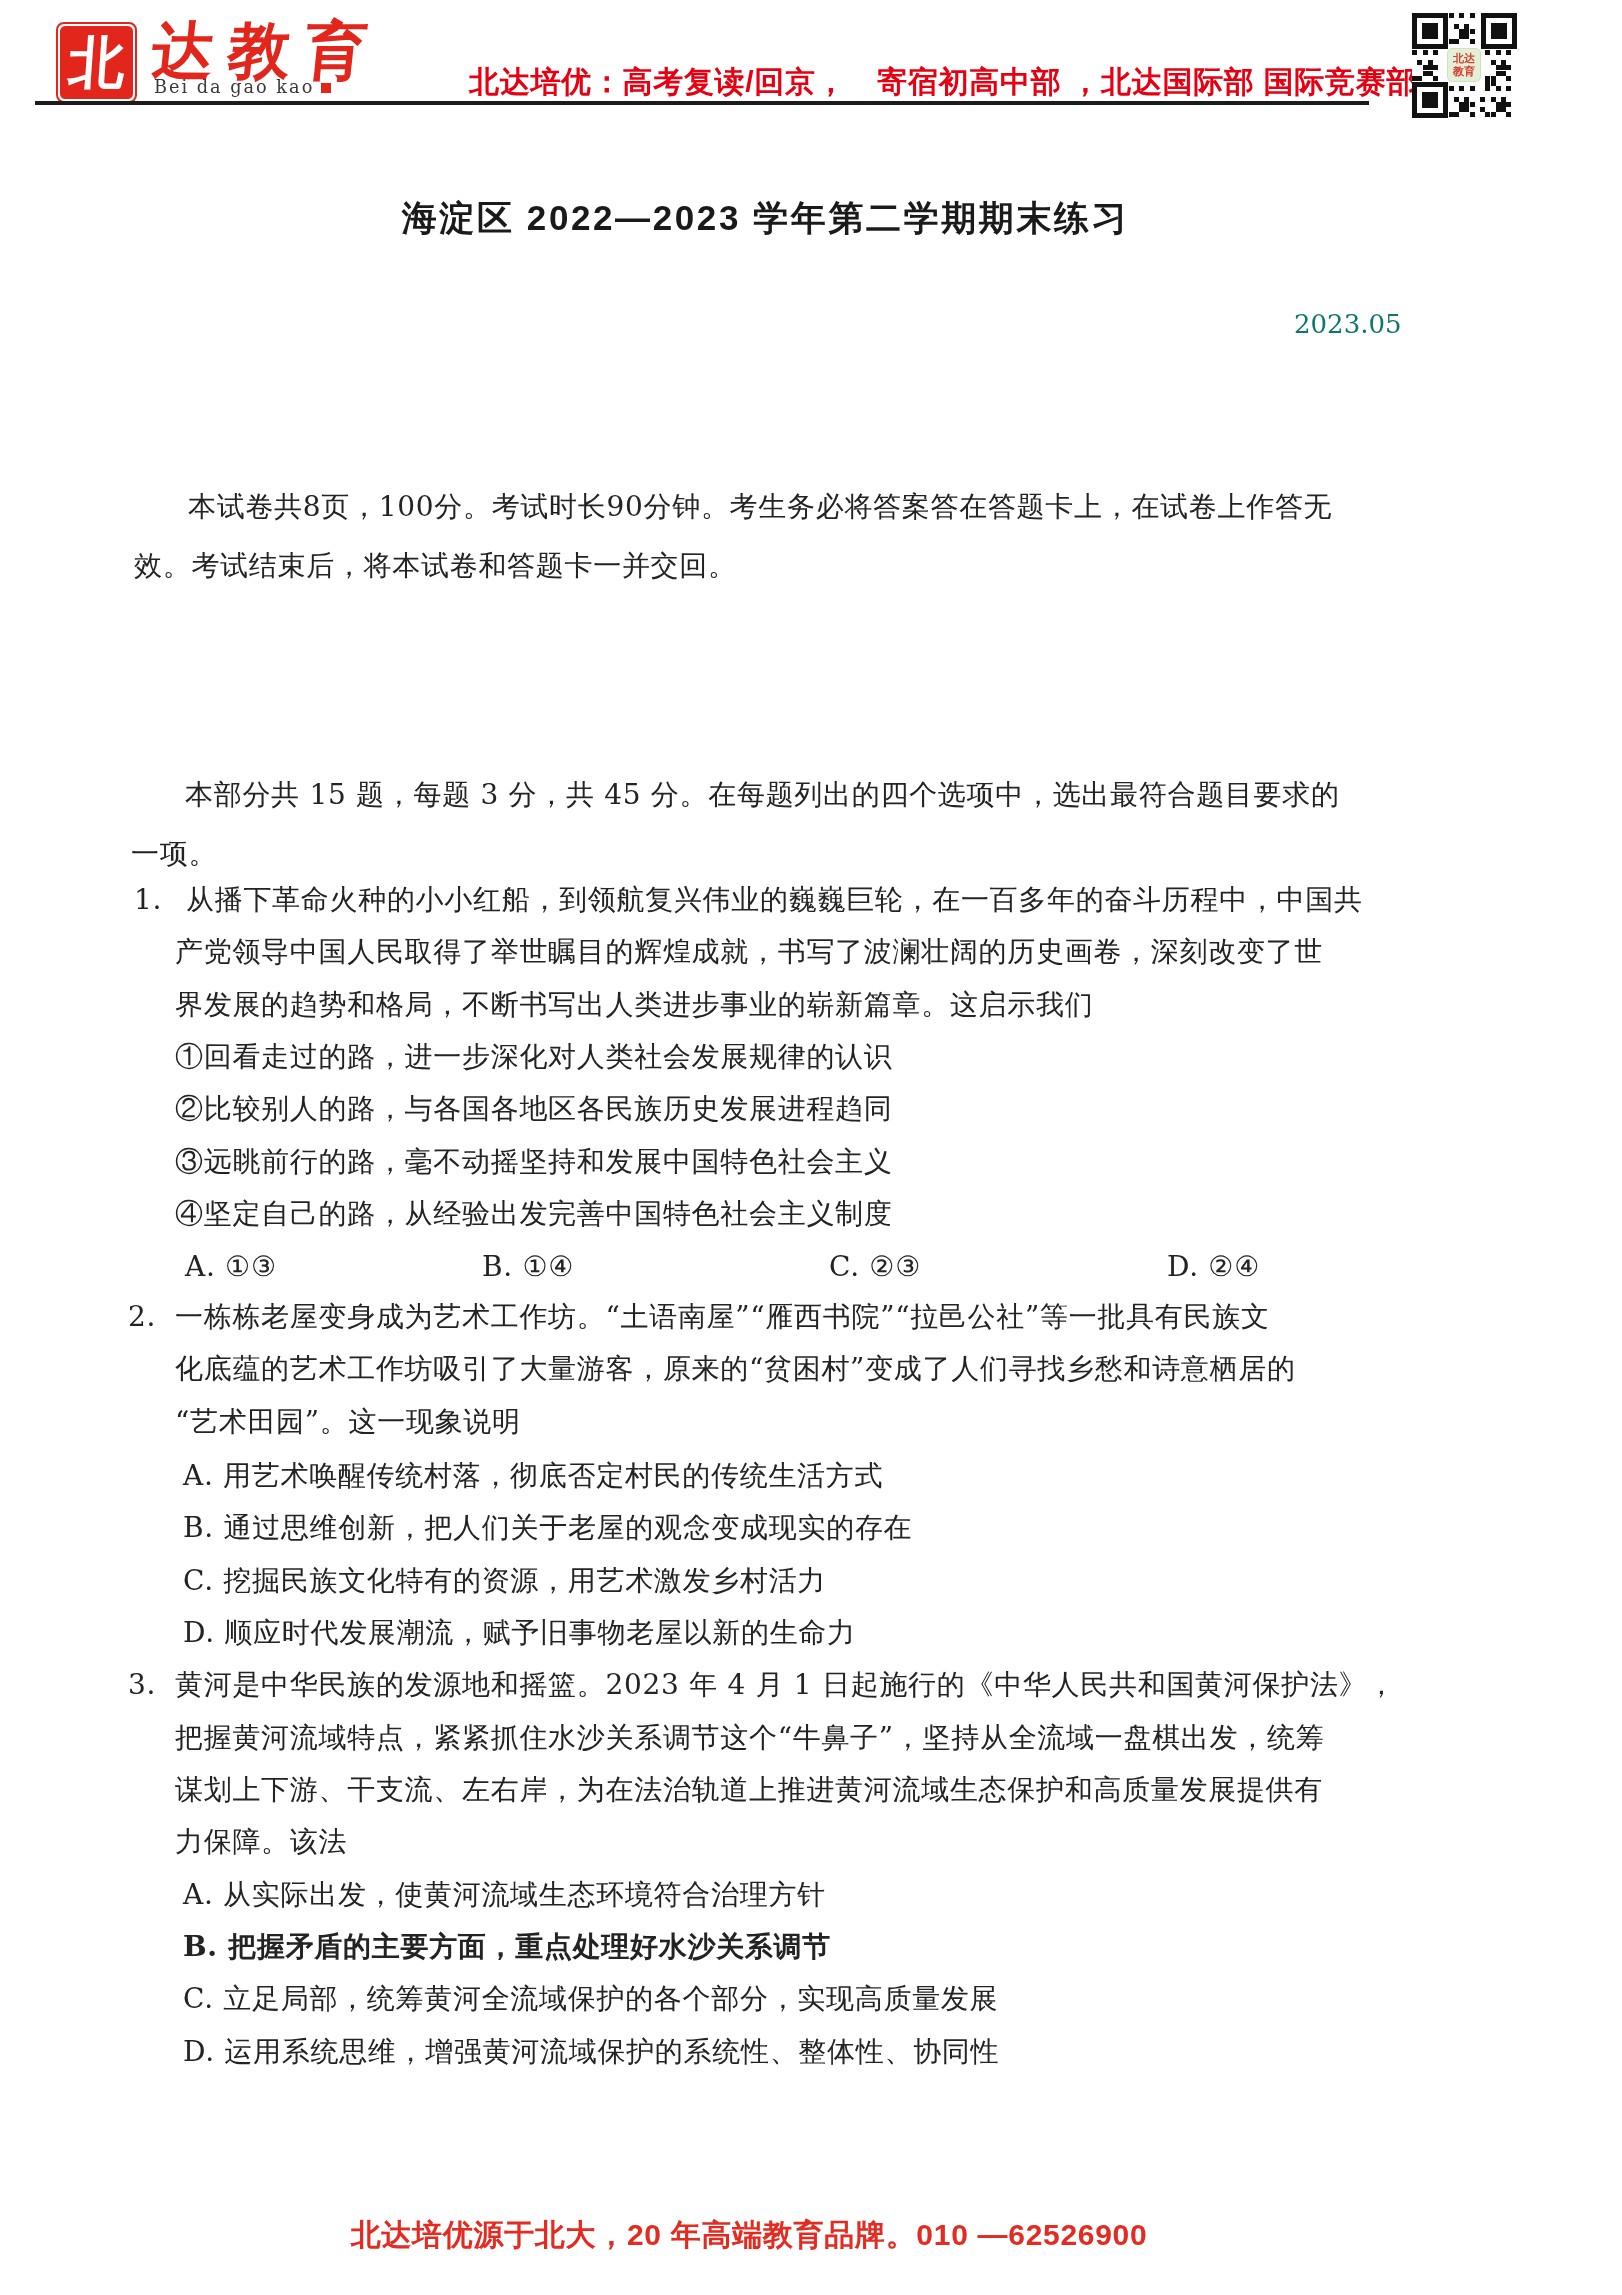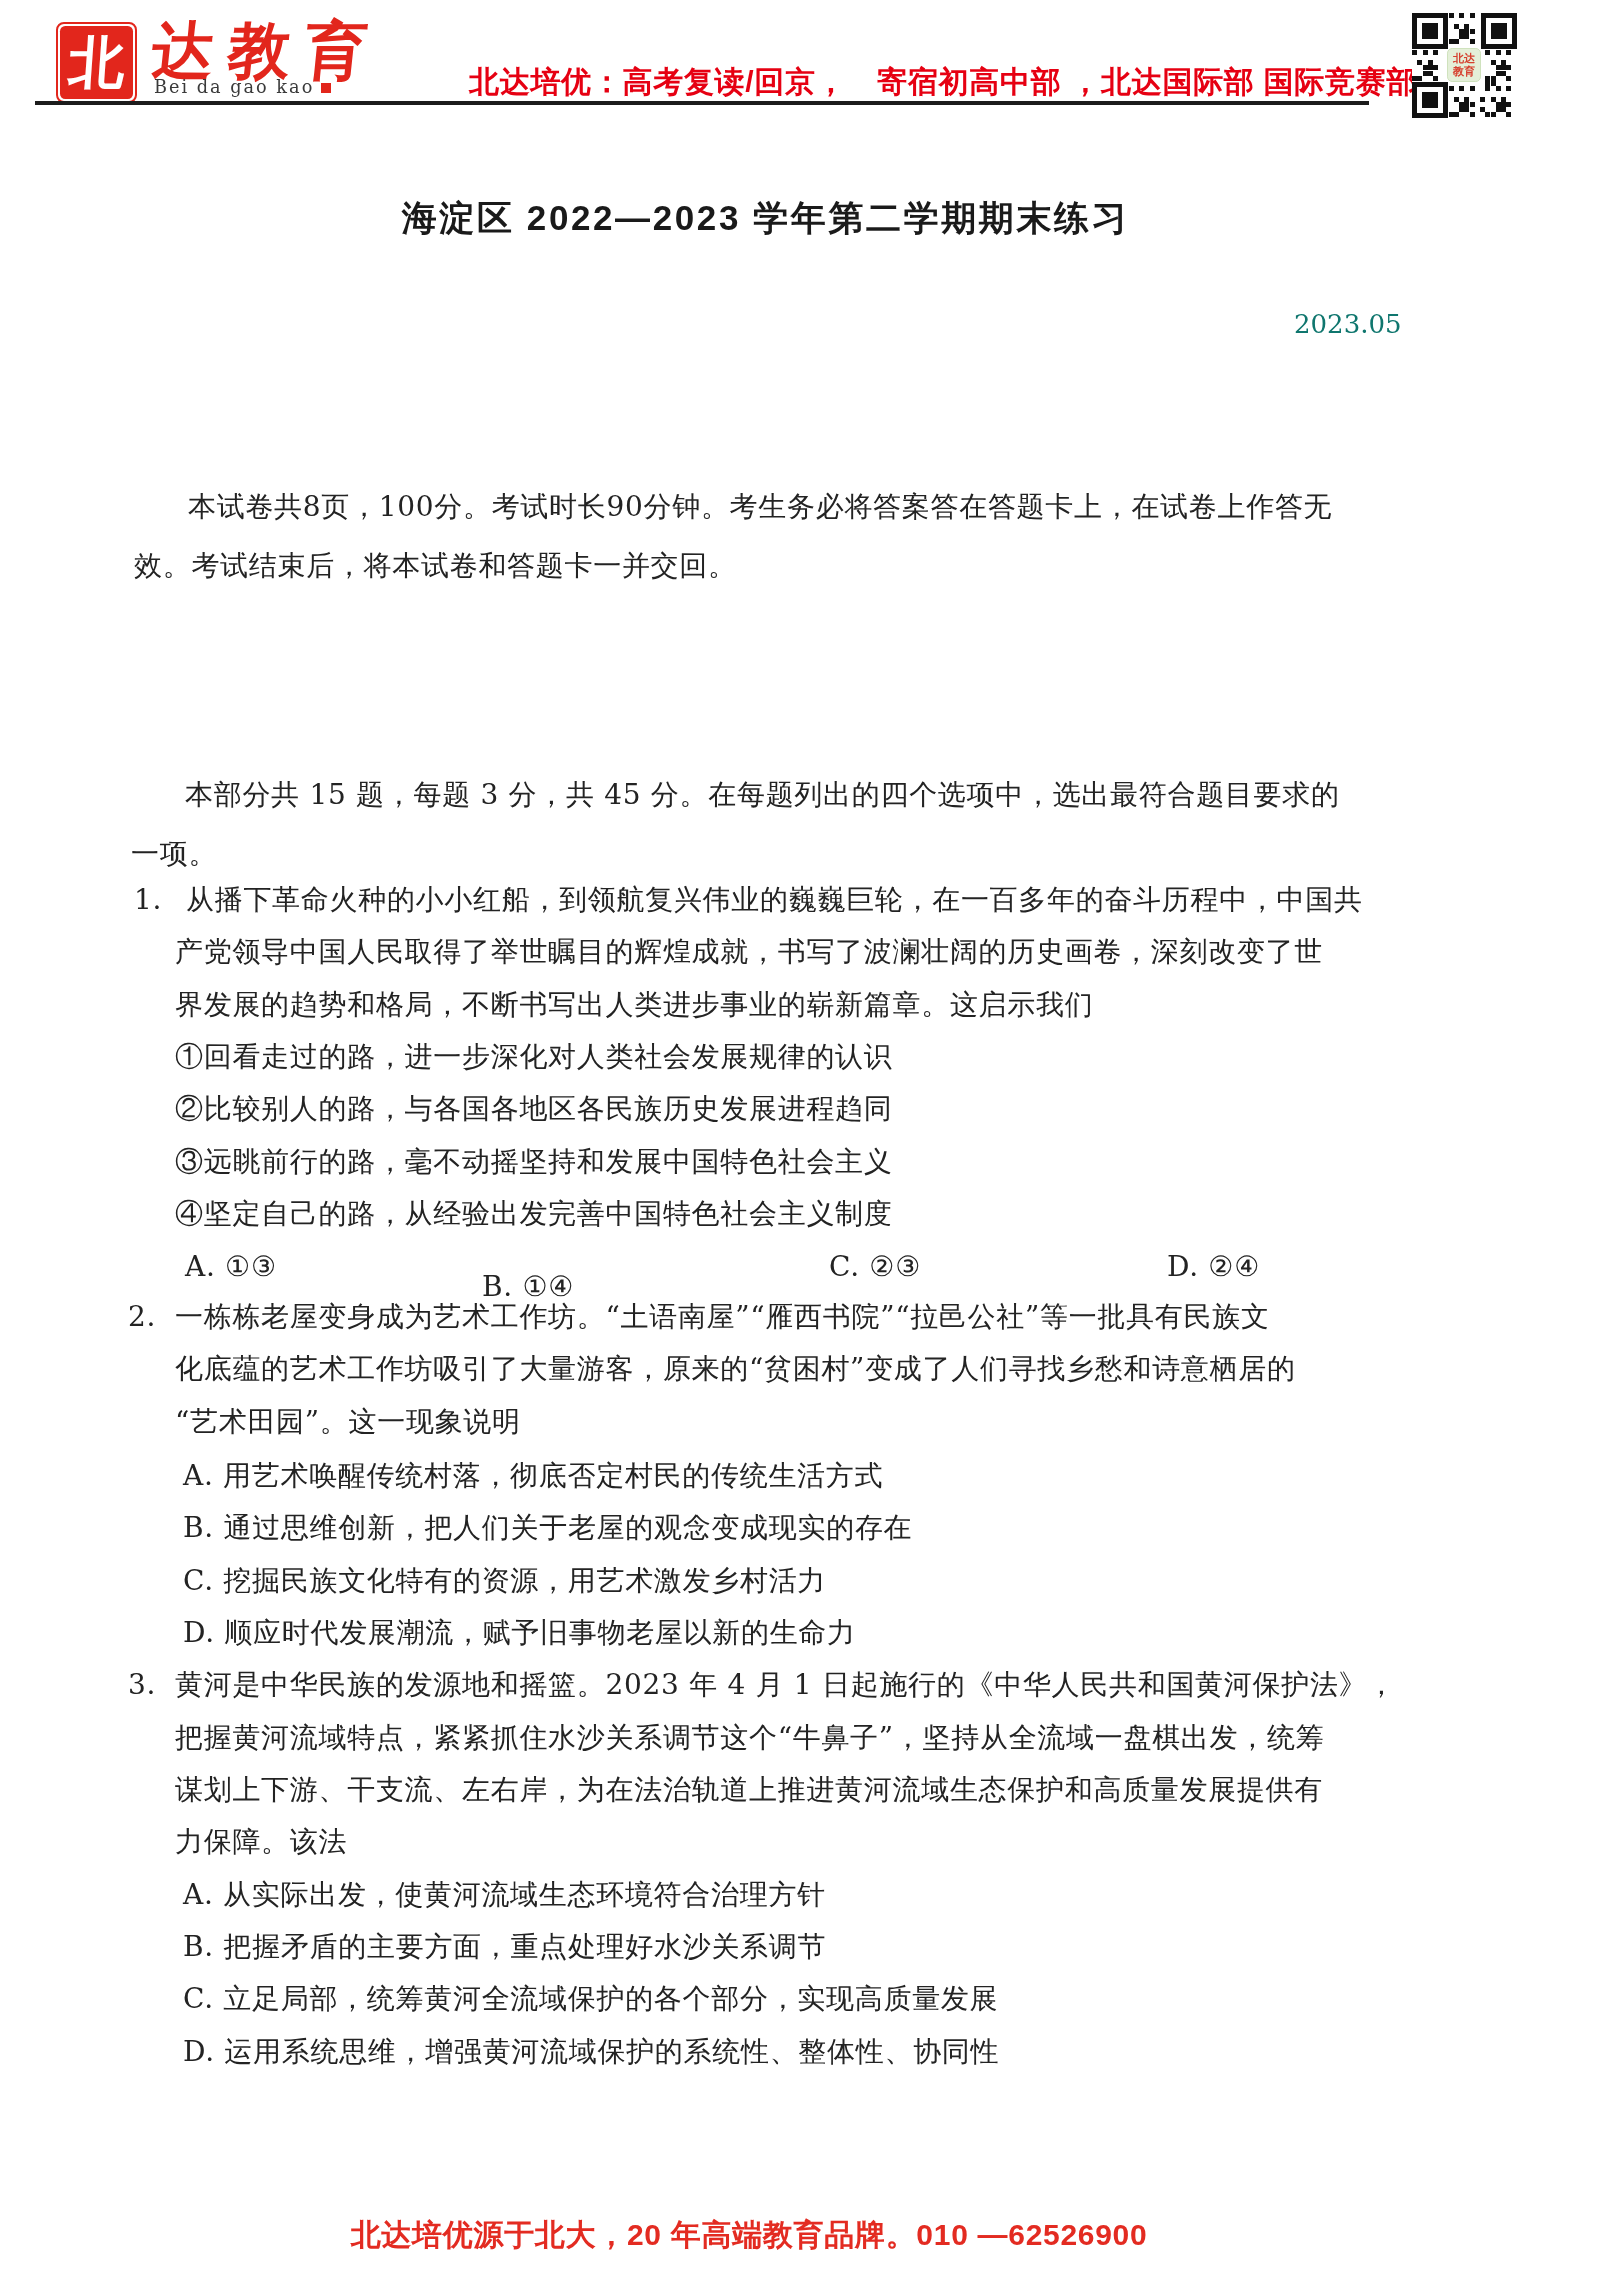--- a/index.html
+++ b/index.html
@@ -198,38 +198,38 @@
       <div class="bodyline" style="left: 131px; top: 836px;">一项。</div>
       <div class="bodyline" style="left: 134px; top: 882px;">1.</div>
       <div class="bodyline" style="left: 186px; top: 882px; text-align: center;">从播下革命火种的小小红船，到领航复兴伟业的巍巍巨轮，在一百多年的奋斗历程中，中国共</div>
       <div class="bodyline" style="left: 175px; top: 934px;">产党领导中国人民取得了举世瞩目的辉煌成就，书写了波澜壮阔的历史画卷，深刻改变了世</div>
       <div class="bodyline" style="left: 175px; top: 987px;">界发展的趋势和格局，不断书写出人类进步事业的崭新篇章。这启示我们</div>
       <div class="bodyline" style="left: 175px; top: 1039px;">①回看走过的路，进一步深化对人类社会发展规律的认识</div>
       <div class="bodyline" style="left: 175px; top: 1091px;">②比较别人的路，与各国各地区各民族历史发展进程趋同</div>
       <div class="bodyline" style="left: 175px; top: 1144px;">③远眺前行的路，毫不动摇坚持和发展中国特色社会主义</div>
       <div class="bodyline" style="left: 175px; top: 1196px;">④坚定自己的路，从经验出发完善中国特色社会主义制度</div>
       <div class="bodyline" style="left: 185px; top: 1249px;">A. ①③</div>
-      <div class="bodyline" style="left: 482px; top: 1249px; margin-top: 20px;">B. ①④</div>
+      <div class="bodyline" style="left: 482px; top: 1249px;">B. ①④</div>
       <div class="bodyline" style="left: 829px; top: 1249px;">C. ②③</div>
       <div class="bodyline" style="left: 1167px; top: 1249px;">D. ②④</div>
       <div class="bodyline" style="left: 128px; top: 1299px;">2.</div>
       <div class="bodyline" style="left: 175px; top: 1299px;">一栋栋老屋变身成为艺术工作坊。“土语南屋”“雁西书院”“拉邑公社”等一批具有民族文</div>
       <div class="bodyline" style="left: 175px; top: 1351px;">化底蕴的艺术工作坊吸引了大量游客，原来的“贫困村”变成了人们寻找乡愁和诗意栖居的</div>
       <div class="bodyline" style="left: 175px; top: 1404px;">“艺术田园”。这一现象说明</div>
       <div class="bodyline" style="left: 183px; top: 1458px;">A. 用艺术唤醒传统村落，彻底否定村民的传统生活方式</div>
       <div class="bodyline" style="left: 183px; top: 1510px;">B. 通过思维创新，把人们关于老屋的观念变成现实的存在</div>
       <div class="bodyline" style="left: 183px; top: 1563px;">C. 挖掘民族文化特有的资源，用艺术激发乡村活力</div>
       <div class="bodyline" style="left: 183px; top: 1615px;">D. 顺应时代发展潮流，赋予旧事物老屋以新的生命力</div>
       <div class="bodyline" style="left: 128px; top: 1667px;">3.</div>
       <div class="bodyline" style="left: 175px; top: 1667px;">黄河是中华民族的发源地和摇篮。2023 年 4 月 1 日起施行的《中华人民共和国黄河保护法》，</div>
       <div class="bodyline" style="left: 175px; top: 1720px;">把握黄河流域特点，紧紧抓住水沙关系调节这个“牛鼻子”，坚持从全流域一盘棋出发，统筹</div>
       <div class="bodyline" style="left: 175px; top: 1772px;">谋划上下游、干支流、左右岸，为在法治轨道上推进黄河流域生态保护和高质量发展提供有</div>
       <div class="bodyline" style="left: 175px; top: 1824px;">力保障。该法</div>
       <div class="bodyline" style="left: 183px; top: 1877px;">A. 从实际出发，使黄河流域生态环境符合治理方针</div>
-      <div class="bodyline" style="left: 183px; top: 1929px;">B. 把握矛盾的主要方面，重点处理好水沙关系调节</div>
+      <div class="bodyline" style="left: 183px; top: 1929px; font-weight: bold;">B. 把握矛盾的主要方面，重点处理好水沙关系调节</div>
       <div class="bodyline" style="left: 183px; top: 1981px;">C. 立足局部，统筹黄河全流域保护的各个部分，实现高质量发展</div>
       <div class="bodyline" style="left: 183px; top: 2034px;">D. 运用系统思维，增强黄河流域保护的系统性、整体性、协同性</div>
     </div>
 
   <div class="footer-red">北达培优源于北大，20 年高端教育品牌。010 —62526900</div>
 
 </div>
 
 
 </body></html>

